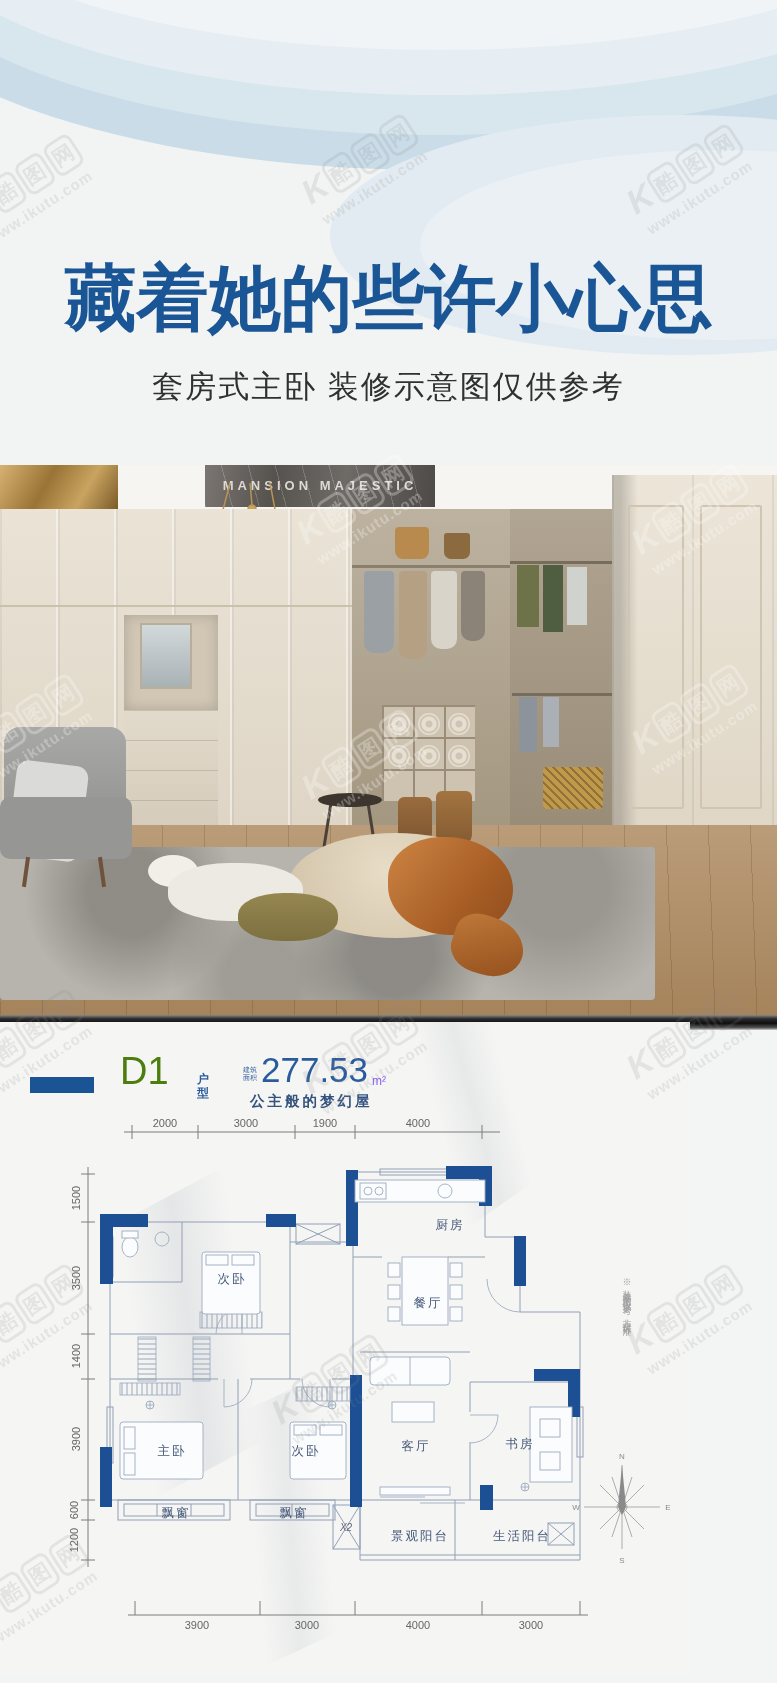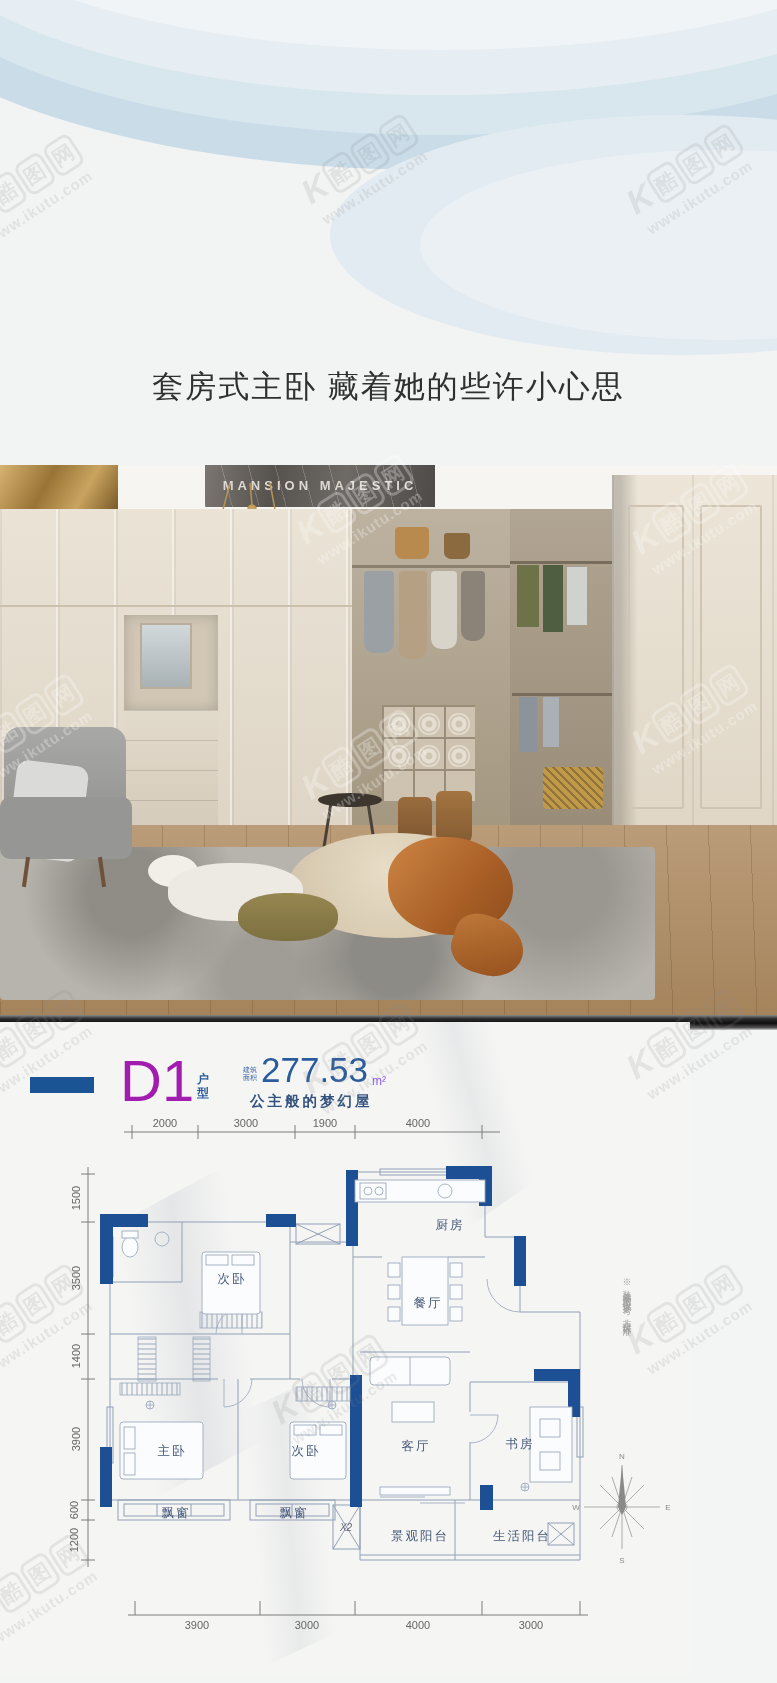--- a/index.html
+++ b/index.html
@@ -113,21 +113,21 @@
       background:linear-gradient(110deg,transparent 42%,rgba(190,195,200,.45) 50%,transparent 58%);}
   .v3{left:60px;top:380px;width:460px;height:240px;transform:rotate(-25deg);
       background:linear-gradient(110deg,transparent 43%,rgba(188,192,198,.4) 50%,transparent 57%);}
   .badge{left:703px;top:-5px;width:68px;height:66px;background:#2a5c9e;color:#fff;text-align:center;}
   .badge-name{margin-top:16px;font-family:"Liberation Serif",serif;font-size:19px;letter-spacing:9px;text-indent:9px;}
   .badge-tag{margin-top:5px;font-size:5px;letter-spacing:1px;opacity:.85;transform:scale(.8);}
   .badge-stripes{left:703px;top:61px;width:68px;height:92px;opacity:.5;
      background:linear-gradient(#f5f5f400 0,#f5f5f4 95%),
                 repeating-linear-gradient(90deg,rgba(165,172,178,.6) 0 2px,transparent 2px 7px);}
   .d1-bar{left:30px;top:55px;width:64px;height:16px;background:#1b5494;}
-  .d1-text{left:120px;top:30px;font-size:58px;font-weight:500;color:#a21caf;line-height:1;}
+  .d1-text{left:120px;top:30px;font-size:38px;font-weight:500;color:#4d7c0f;line-height:1;}
   .d1-type{left:197px;top:50px;width:14px;font-size:12px;line-height:14px;color:#2a5b9d;font-weight:600;}
   .area-label{left:243px;top:44px;font-size:7px;line-height:8px;color:#2a5b9d;width:16px;}
   .area-value{left:261px;top:30px;font-size:35px;font-weight:500;color:#2a5b9d;line-height:1;}
   .area-unit{left:372px;top:52px;font-size:12px;color:#8b5cf6;}
   .layout-desc{left:250px;top:70px;font-size:14.5px;letter-spacing:3px;color:#33527e;font-weight:600;}
   .plan-note{left:620px;top:250px;height:130px;writing-mode:vertical-rl;font-size:9px;
      color:#a0a0a0;letter-spacing:2px;}
   .plan-svg{position:absolute;left:0;top:85px;}
   .plan-svg text{font-family:"Liberation Sans",sans-serif;}
   .dim{font-size:11px;fill:#666;}
@@ -149,21 +149,22 @@
 
 <div class="poster">
 
   <section class="hero">
     <div class="wave w1"></div>
     <div class="wave w2"></div>
     <div class="wave w3"></div>
     <div class="wave w4"></div>
     <div class="wave w5"></div>
     <div class="wave w6"></div>
-    <p class="subtitle">套房式主卧 藏着她的些许小心思</p>
+    <h1 class="headline hl2">藏着她的些许小心思</h1>
+    <p class="subtitle">套房式主卧 装修示意图仅供参考</p>
   </section>
 
   <section class="photo">
     <div class="abs ceiling"></div>
     <div class="abs gold-marble"></div>
     <div class="abs plaque">MANSION MAJESTIC</div>
     <svg class="abs" style="left:190px;top:18px" width="130" height="70">
       <g stroke="#b89552" stroke-width="1.5" fill="#caa55e">
         <line x1="40" y1="0" x2="30" y2="38"></line>
           <line x1="60" y1="0" x2="62" y2="22"></line>

